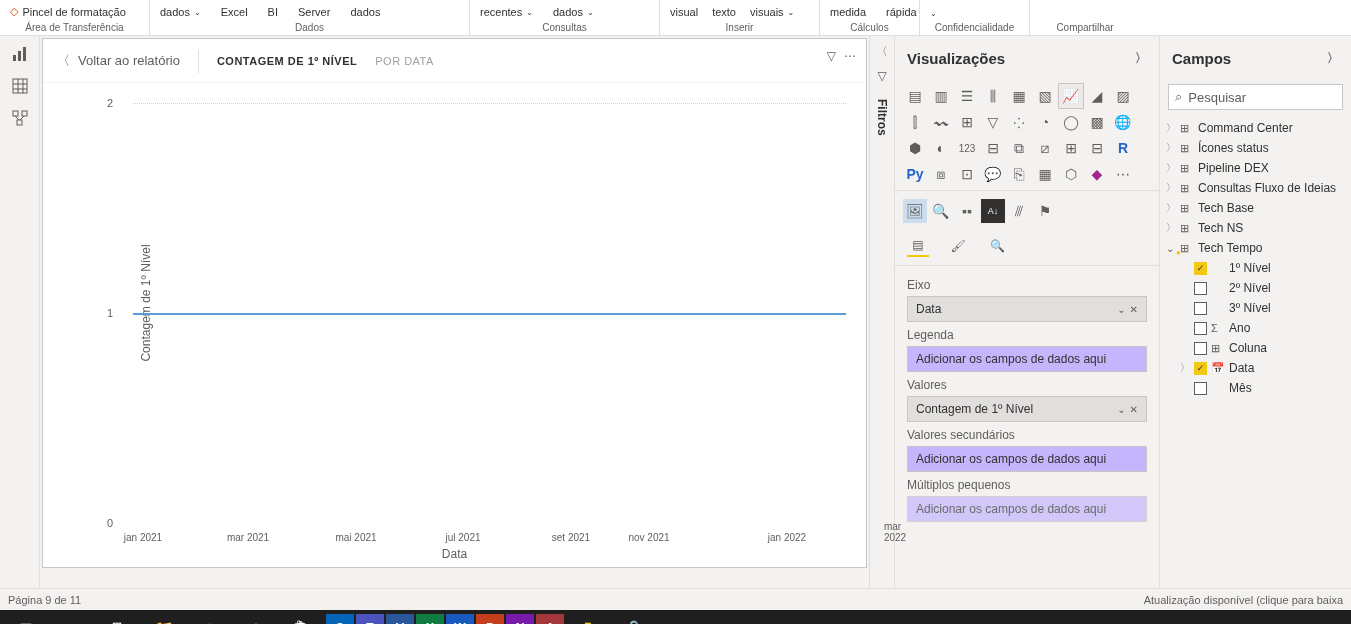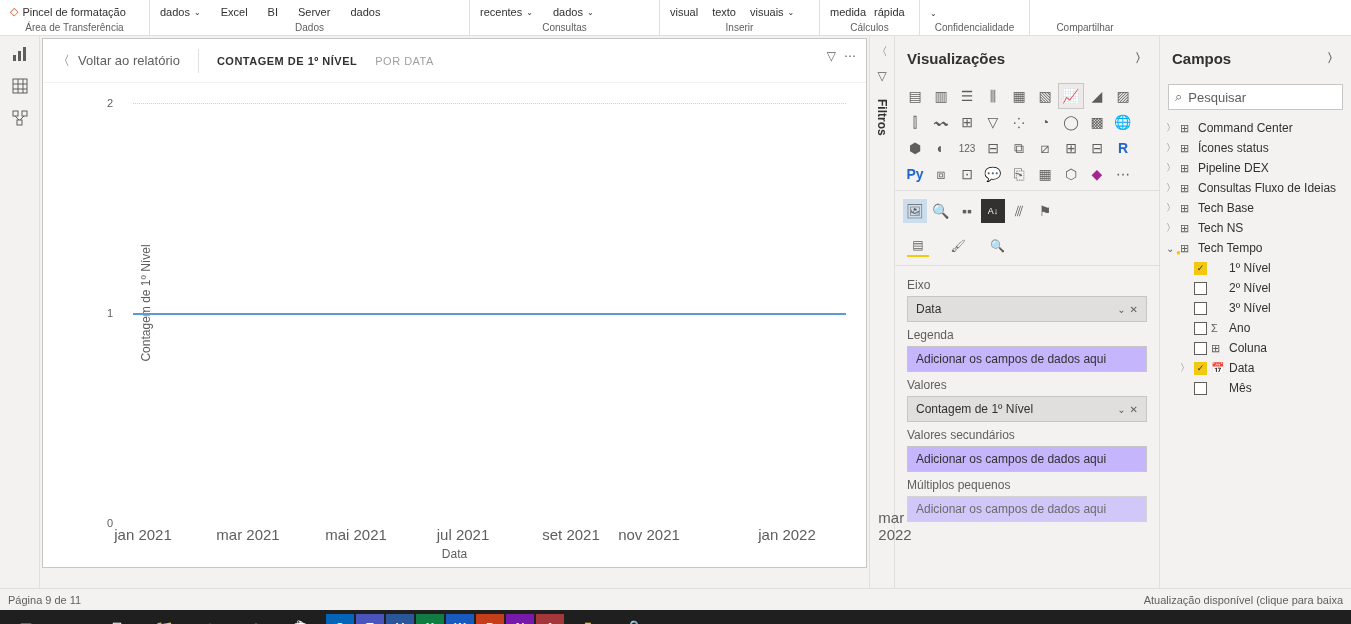--- a/index.html
+++ b/index.html
@@ -15,21 +15,21 @@
 .canvas{background:#fff;border:1px solid #c8c6c4;height:530px;position:relative}
 .canvas-head{height:44px;display:flex;align-items:center;padding:0 14px;gap:18px;border-bottom:1px solid #f3f2f1}
 .back{display:flex;align-items:center;gap:8px;color:#605e5c;font-size:13px;cursor:pointer}
 .divider{width:1px;height:24px;background:#e1dfdd}
 .crumb{font-size:11px;letter-spacing:.5px;font-weight:600;color:#323130}
 .crumb.dim{color:#a19f9d;font-weight:400}
 .head-icons{position:absolute;right:10px;top:10px;display:flex;gap:8px;color:#605e5c}
 .yaxis-label{position:absolute;left:44px;top:50%;transform:translateY(-50%) rotate(-90deg);transform-origin:center;font-size:12px;color:#605e5c;white-space:nowrap}
 .xaxis-label{position:absolute;bottom:6px;left:50%;transform:translateX(-50%);font-size:12px;color:#605e5c}
 .ytick{position:absolute;left:64px;font-size:11px;color:#605e5c}
-.xtick{position:absolute;bottom:24px;font-size:15px;color:#605e5c;transform:translateX(-50%)}
+.xtick{position:absolute;bottom:24px;font-size:10px;color:#605e5c;transform:translateX(-50%)}
 .gridline{position:absolute;left:90px;right:20px;border-top:1px dotted #d0d0d0}
 .dataline{position:absolute;left:90px;right:20px;border-top:2px solid #5a9bd5}
 .filters-rail{width:25px;background:#f3f2f1;border-left:1px solid #e1dfdd;display:flex;flex-direction:column;align-items:center;padding-top:8px;gap:10px}
 .filters-text{writing-mode:vertical-rl;font-size:12px;font-weight:600;color:#323130;margin-top:6px}
 .viz-pane{width:265px;background:#f3f2f1;border-left:1px solid #e1dfdd;display:flex;flex-direction:column}
 .pane-head{height:44px;display:flex;align-items:center;justify-content:space-between;padding:0 12px;font-size:15px;font-weight:600}
 .viz-grid{display:flex;flex-wrap:wrap;padding:4px 8px;gap:2px}
 .viz-ico{width:24px;height:24px;display:flex;align-items:center;justify-content:center;cursor:pointer;color:#605e5c;font-size:14px}
 .viz-ico.sel{background:#edebe9;outline:1px solid #c8c6c4}
 .tab-row{display:flex;gap:18px;padding:8px 12px;border-bottom:1px solid #e1dfdd}
@@ -98,21 +98,21 @@
       <span class="rib-top">visual</span>
       <span class="rib-top">texto</span>
       <span class="rib-top">
           <span>visuais</span>
           <span style="font-size:8px">⌄</span>
         </span>
     </div>
     <div class="rib-label">Inserir</div>
   </div>
   <div class="rib-grp" style="width:100px">
-    <div style="display:flex;gap:8px">
+    <div style="display:flex;gap:20px">
       <span class="rib-top">medida</span>
       <span class="rib-top">rápida</span>
     </div>
     <div class="rib-label">Cálculos</div>
   </div>
   <div class="rib-grp" style="width:110px">
     <div class="rib-top">
         <span style="font-size:8px">⌄</span>
       </div>
     <div class="rib-label">Confidencialidade</div>

